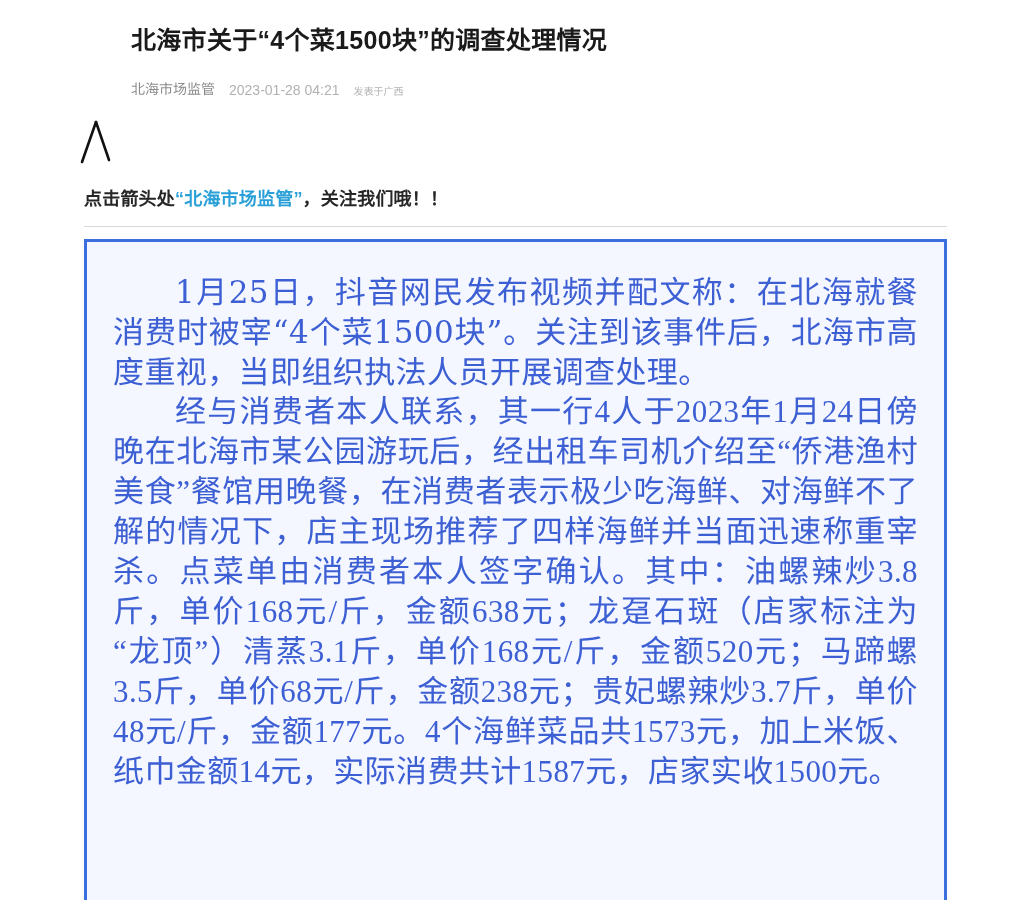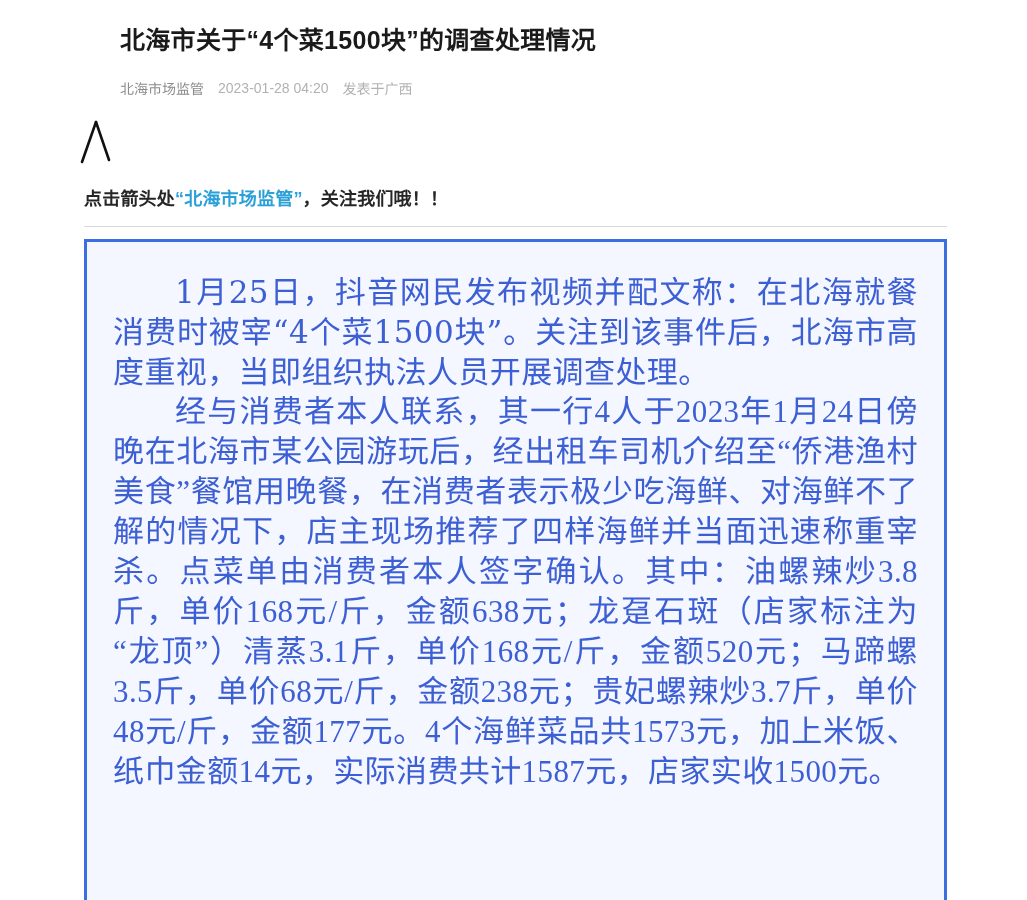--- a/index.html
+++ b/index.html
@@ -15,49 +15,50 @@
   }
   .page {
     position: relative;
     width: 1027px;
     height: 900px;
     background: #ffffff;
     box-sizing: border-box;
   }
   .article-header {
     padding: 22px 80px 0 120px;
+    margin-left: 11px;
   }
   .article-title {
     font-size: 25px;
     line-height: 36px;
     font-weight: bold;
     color: #1a1a1a;
     letter-spacing: 0.3px;
     margin: 0 0 0 0;
     font-family: "Liberation Sans", "DejaVu Sans", sans-serif;
   }
   .meta-row {
     margin-top: 20px;
     display: flex;
-    align-items: center;
+    align-items: flex-end;
     gap: 14px;
     font-size: 14px;
     color: #9a9a9a;
   }
   .meta-account {
     color: #8c8c8c;
     font-size: 14px;
   }
   .meta-date {
     color: #b2b2b2;
     font-size: 14px;
   }
   .meta-location {
     color: #b2b2b2;
-    font-size: 14px;
+    font-size: 10px;
   }
   .arrow-zone {
     position: relative;
     height: 62px;
     margin-top: 22px;
   }
   .arrow-mark {
     position: absolute;
     left: 76px;
     top: 0px;
@@ -107,21 +108,21 @@
 </head>
 <body>
 
 <div class="page">
 
   <div class="article-header">
     <h1 class="article-title">北海市关于“4个菜1500块”的调查处理情况</h1>
 
     <div class="meta-row">
       <span class="meta-account">北海市场监管</span>
-      <span class="meta-date">2023-01-28 04:20</span>
+      <span class="meta-date">2023-01-28 04:21</span>
       <span class="meta-location">发表于广西</span>
     </div>
   </div>
 
   <div class="arrow-zone">
     <svg class="arrow-mark" viewBox="0 0 40 46" xmlns="http://www.w3.org/2000/svg">
       <path d="M20 2 L6 42" stroke="#111111" stroke-width="2.6" fill="none" stroke-linecap="round"></path>
       <path d="M20 2 L33 40" stroke="#111111" stroke-width="2.6" fill="none" stroke-linecap="round"></path>
     </svg>
   </div>

